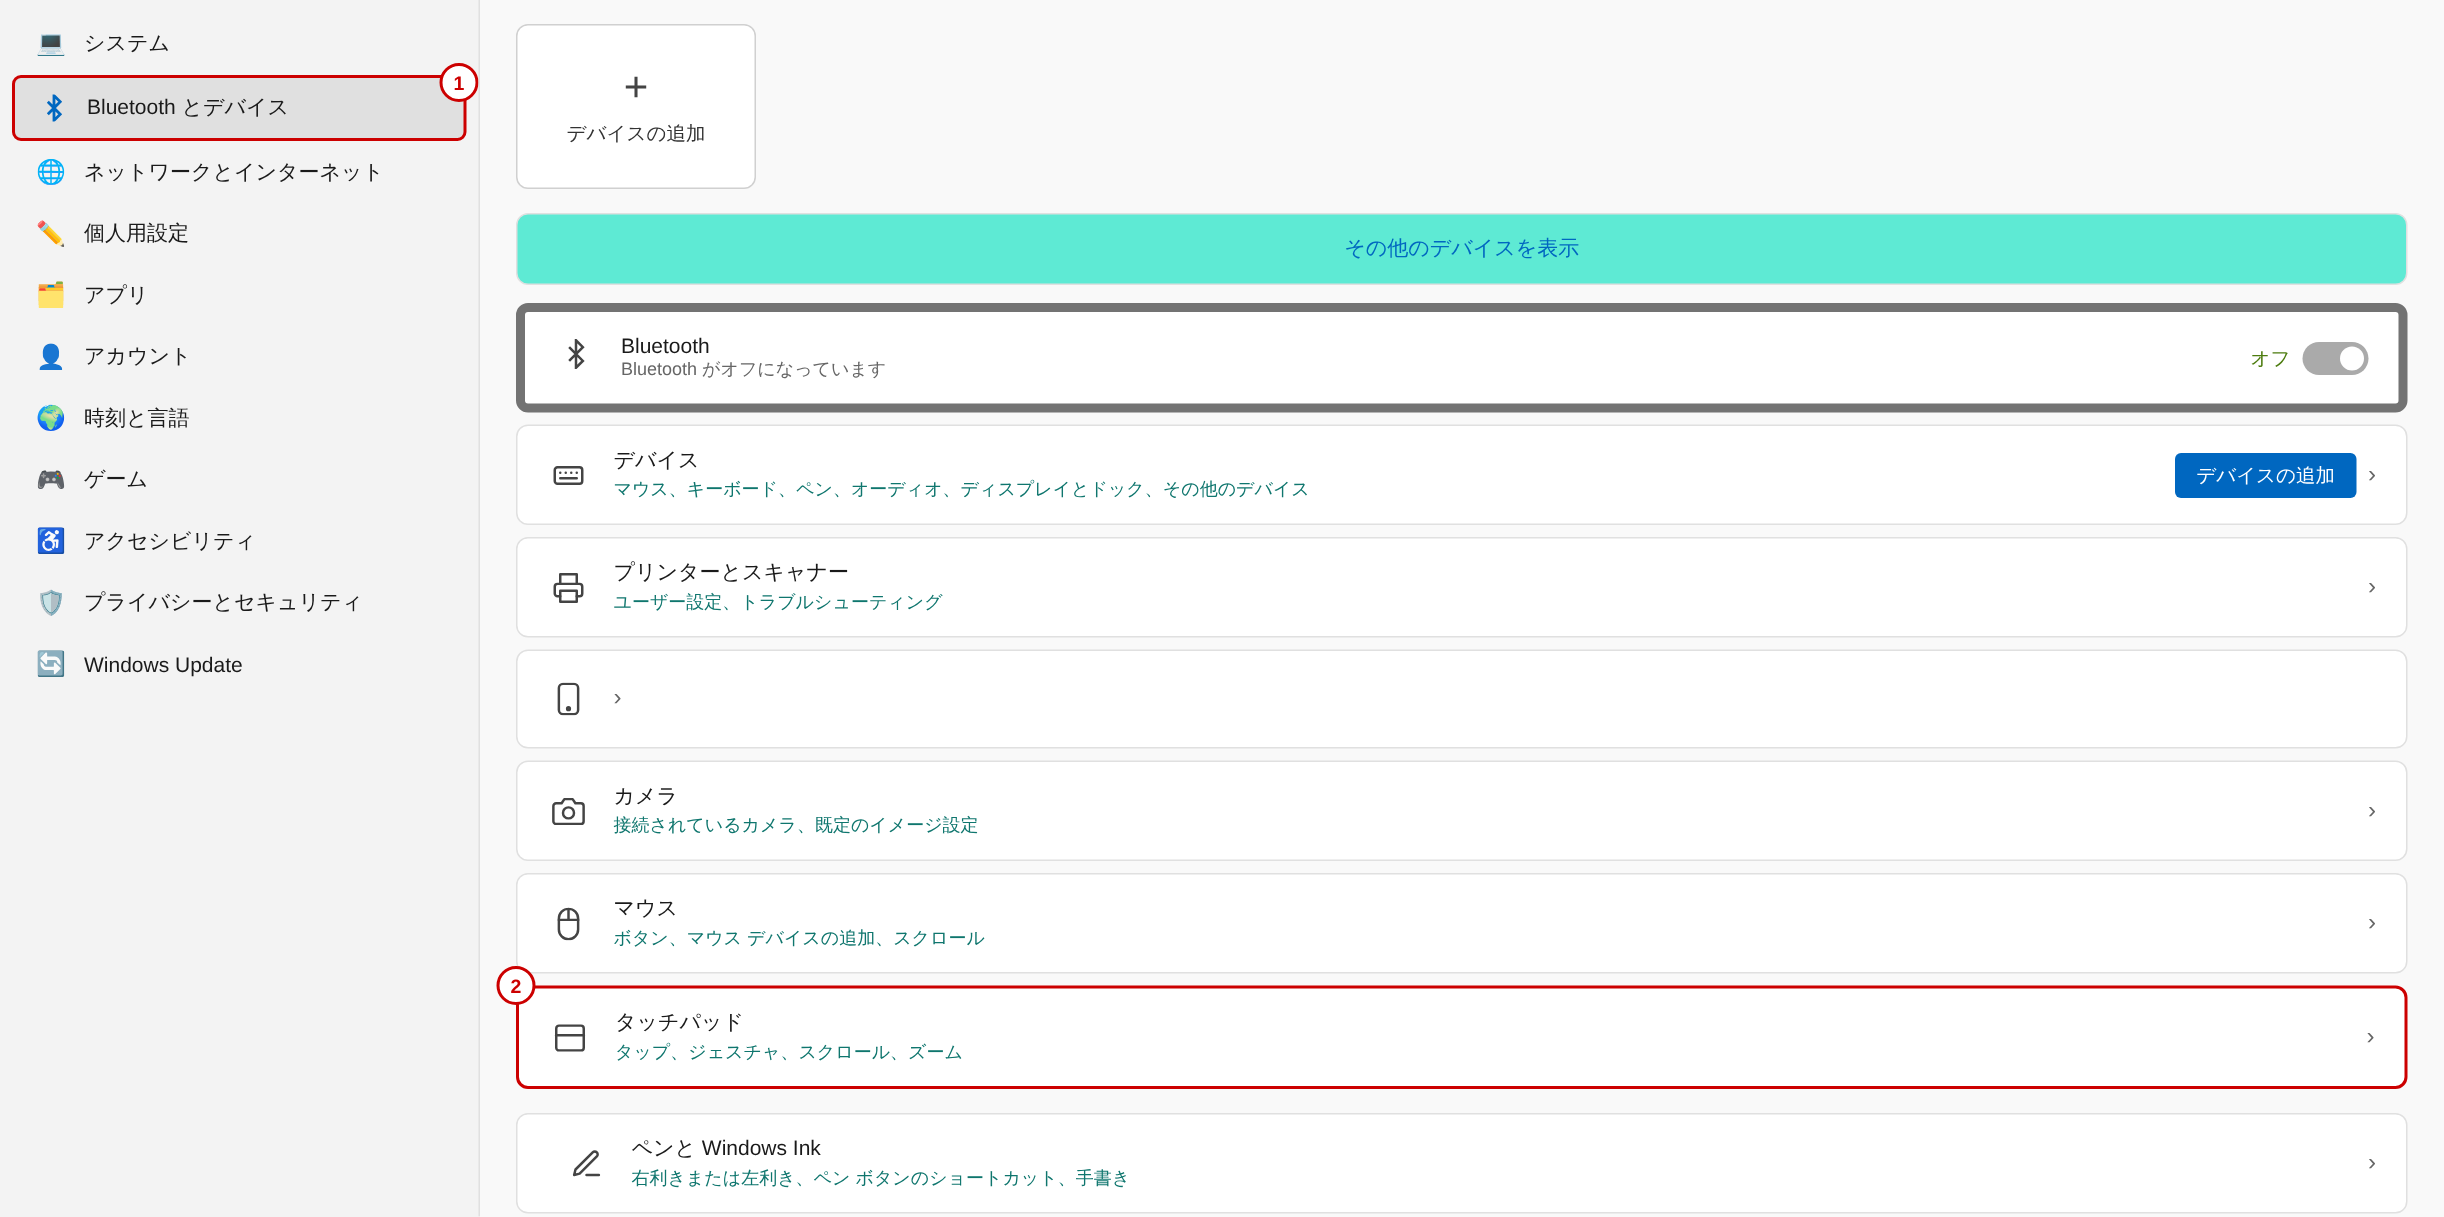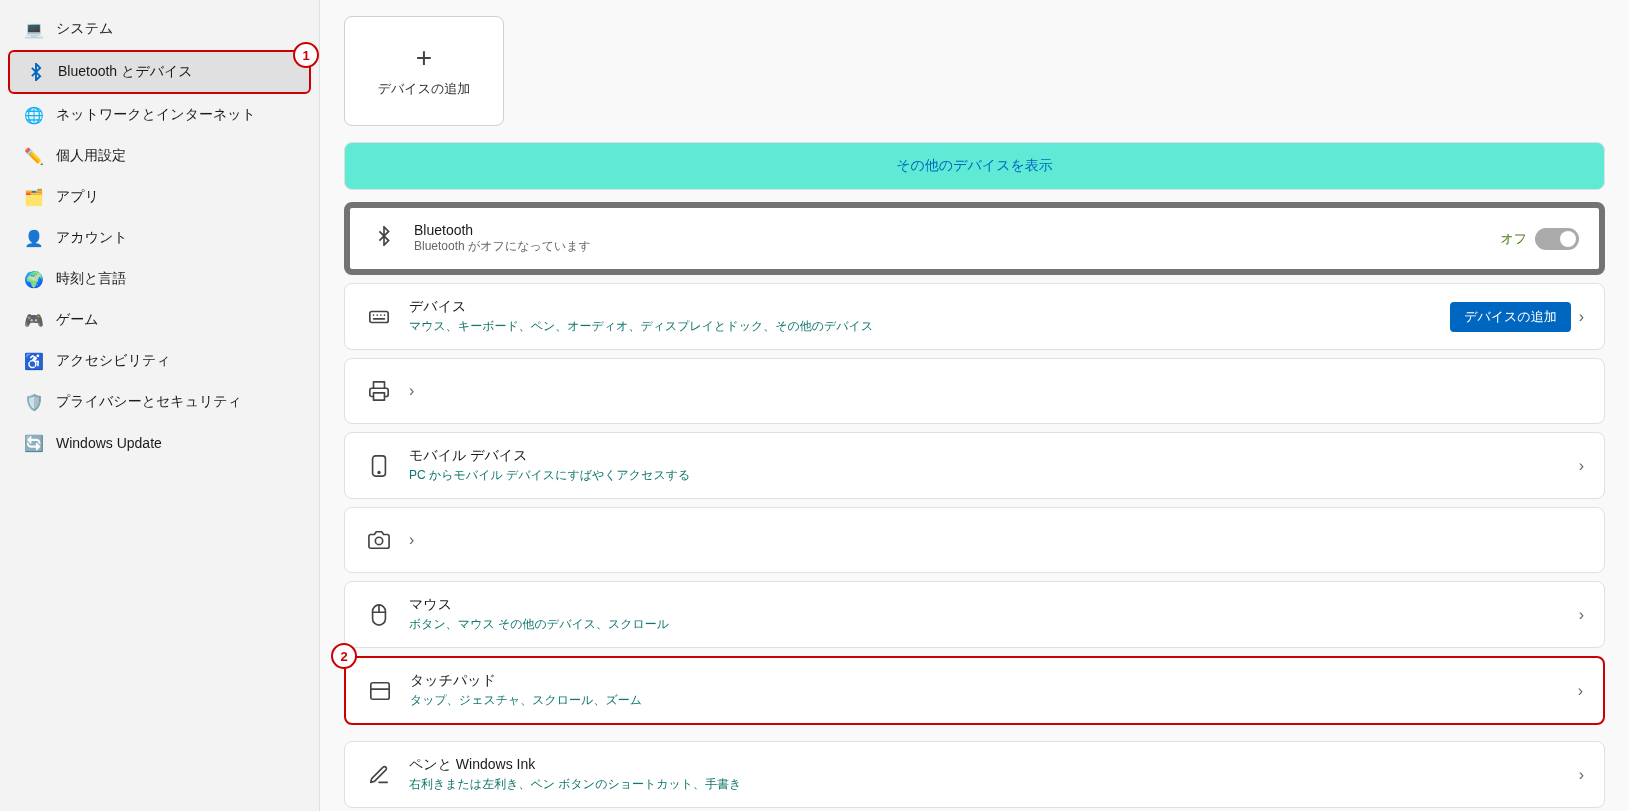--- a/index.html
+++ b/index.html
@@ -380,67 +380,71 @@
       </div>
       <div class="settings-group" style="margin-bottom: 8px;">
         <div class="settings-row">
           <div class="row-icon">
             <svg width="22" height="22" viewBox="0 0 24 24" fill="none" stroke="#444" stroke-width="1.8" stroke-linecap="round" stroke-linejoin="round">
               <polyline points="6 9 6 2 18 2 18 9"></polyline>
               <path d="M6 18H4a2 2 0 0 1-2-2v-5a2 2 0 0 1 2-2h16a2 2 0 0 1 2 2v5a2 2 0 0 1-2 2h-2"></path>
               <rect x="6" y="14" width="12" height="8"></rect>
             </svg>
           </div>
+          <div class="row-content">
+            <div class="row-title">プリンターとスキャナー</div>
+            <div class="row-subtitle">ユーザー設定、トラブルシューティング</div>
+          </div>
           <div class="row-action">
             <span class="row-chevron">›</span>
           </div>
         </div>
       </div>
       <div class="settings-group" style="margin-bottom: 8px;">
         <div class="settings-row">
           <div class="row-icon">
             <svg width="18" height="22" viewBox="0 0 18 24" fill="none" stroke="#444" stroke-width="1.8" stroke-linecap="round" stroke-linejoin="round">
               <rect x="2" y="1" width="14" height="22" rx="3"></rect>
               <circle cx="9" cy="19" r="1"></circle>
             </svg>
           </div>
-          <div class="row-content">
-            <div class="row-title">モバイル デバイス</div>
-            <div class="row-subtitle">PC からモバイル デバイスにすばやくアクセスする</div>
-          </div>
           <div class="row-action">
             <span class="row-chevron">›</span>
           </div>
         </div>
       </div>
       <div class="settings-group" style="margin-bottom: 8px;">
         <div class="settings-row">
           <div class="row-icon">
             <svg width="22" height="22" viewBox="0 0 24 24" fill="none" stroke="#444" stroke-width="1.8" stroke-linecap="round" stroke-linejoin="round">
               <path d="M23 19a2 2 0 0 1-2 2H3a2 2 0 0 1-2-2V8a2 2 0 0 1 2-2h4l2-3h6l2 3h4a2 2 0 0 1 2 2z"></path>
               <circle cx="12" cy="13" r="4"></circle>
             </svg>
+          </div>
+          <div class="row-content">
+            <div class="row-title">カメラ</div>
+            <div class="row-subtitle">接続されているカメラ、既定のイメージ設定</div>
           </div>
           <div class="row-action">
             <span class="row-chevron">›</span>
           </div>
         </div>
       </div>
       <div class="settings-group" style="margin-bottom: 8px;">
         <div class="settings-row">
           <div class="row-icon">
             <svg width="18" height="22" viewBox="0 0 18 24" fill="none" stroke="#444" stroke-width="1.8" stroke-linecap="round" stroke-linejoin="round">
               <path d="M9 1a7 7 0 0 1 7 7v8a7 7 0 0 1-14 0V8a7 7 0 0 1 7-7z"></path>
               <line x1="9" y1="1" x2="9" y2="9"></line>
               <line x1="2" y1="9" x2="16" y2="9"></line>
             </svg>
           </div>
           <div class="row-content">
             <div class="row-title">マウス</div>
-            <div class="row-subtitle">ボタン、マウス その他のデバイス、スクロール</div>
+            <div class="row-subtitle">ボタン、マウス デバイスの追加、スクロール</div>
           </div>
           <div class="row-action">
             <span class="row-chevron">›</span>
           </div>
         </div>
       </div>
       <div class="highlighted-row-wrapper" style="position: relative;">
         <div class="settings-group" style="margin: 0px; border: 2px solid rgb(204, 0, 0); border-radius: 8px;">
           <div class="settings-row">
             <div class="row-icon">
@@ -454,21 +458,21 @@
               <div class="row-subtitle">タップ、ジェスチャ、スクロール、ズーム</div>
             </div>
             <div class="row-action">
               <span class="row-chevron">›</span>
             </div>
           </div>
         </div>
         <div style="position: absolute; top: -13px; left: -13px; width: 26px; height: 26px; border-radius: 50%; background: white; border: 2px solid rgb(204, 0, 0); color: rgb(204, 0, 0); font-size: 13px; font-weight: bold; display: flex; align-items: center; justify-content: center; z-index: 10;">2</div>
       </div>
       <div style="height: 8px;"></div>
-      <div class="settings-group" style="margin-bottom: 8px;">
+      <div class="settings-group" style="margin-bottom: 8px; padding-left: 12px;">
         <div class="settings-row">
           <div class="row-icon">
             <svg width="22" height="22" viewBox="0 0 24 24" fill="none" stroke="#444" stroke-width="1.8" stroke-linecap="round" stroke-linejoin="round">
               <path d="M12 20h9"></path>
               <path d="M16.5 3.5a2.121 2.121 0 0 1 3 3L7 19l-4 1 1-4L16.5 3.5z"></path>
             </svg>
           </div>
           <div class="row-content">
             <div class="row-title">ペンと Windows Ink</div>
             <div class="row-subtitle">右利きまたは左利き、ペン ボタンのショートカット、手書き</div>

